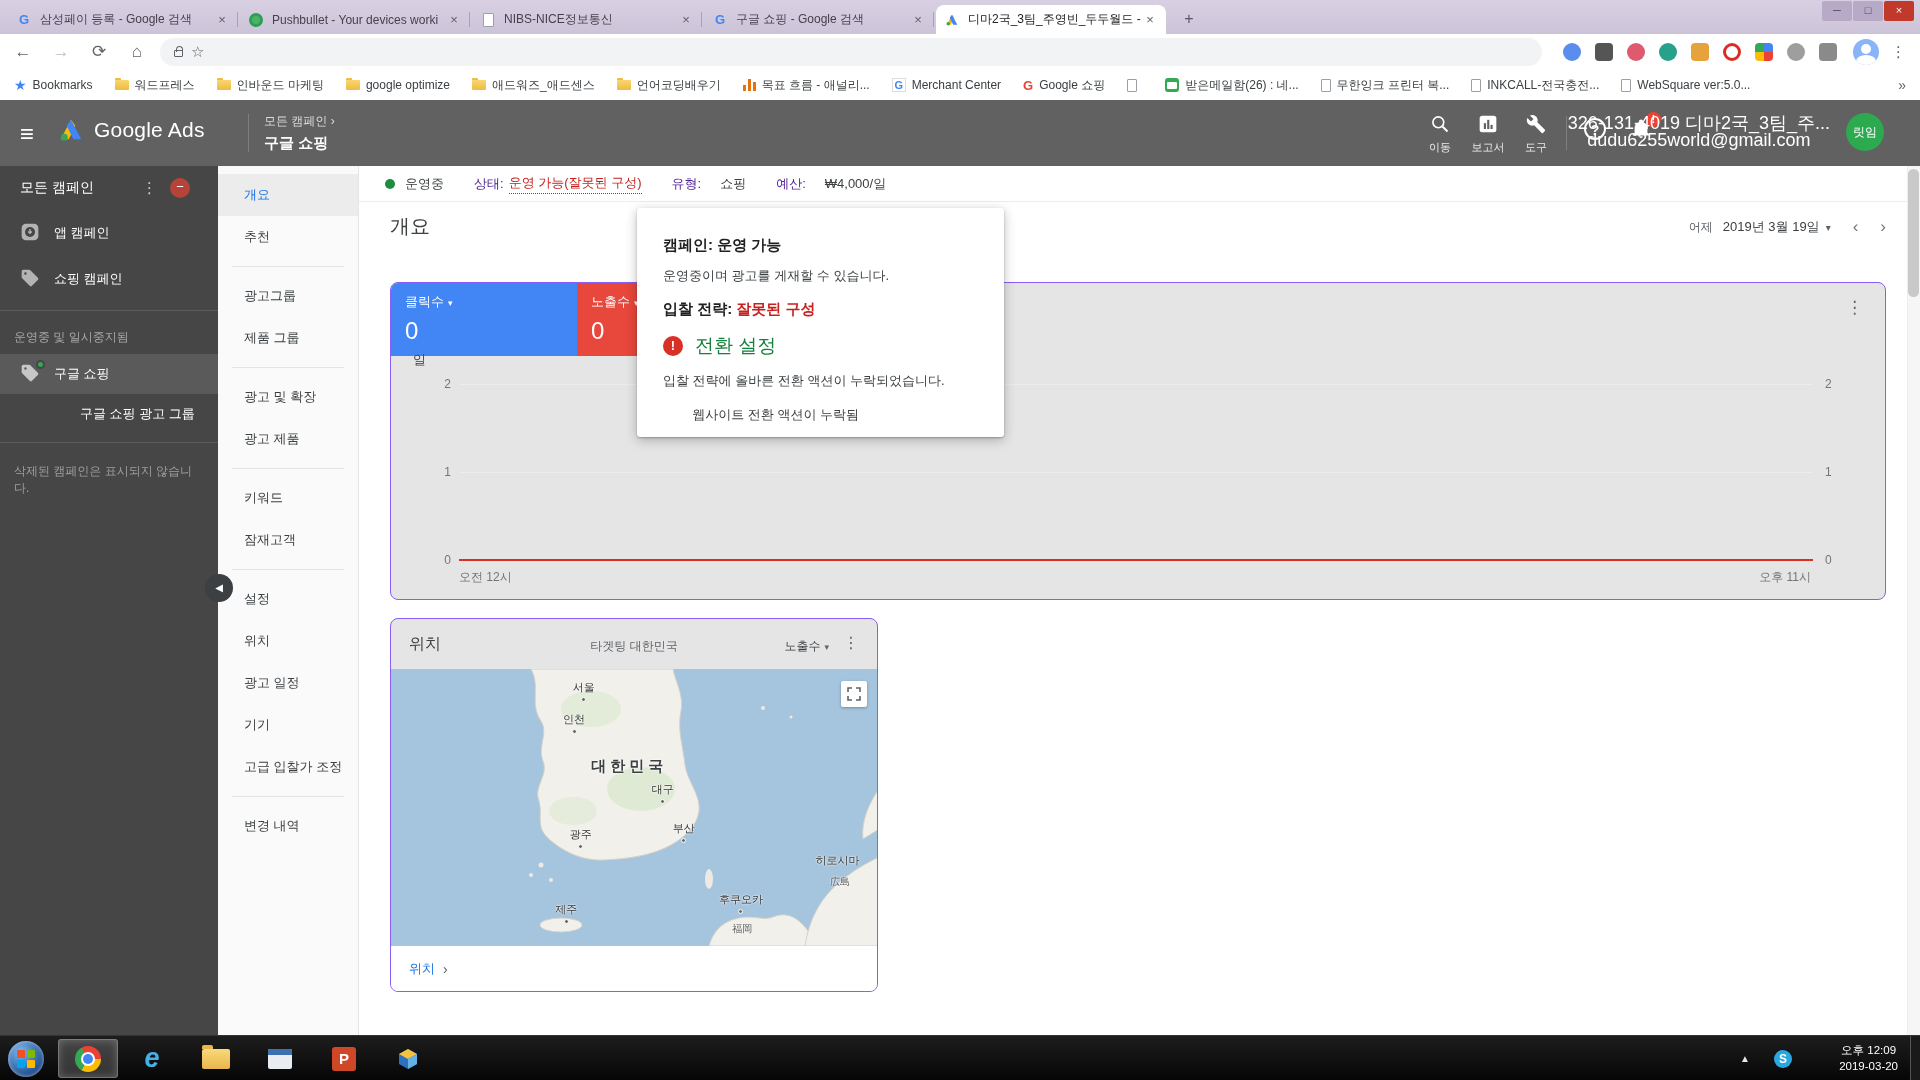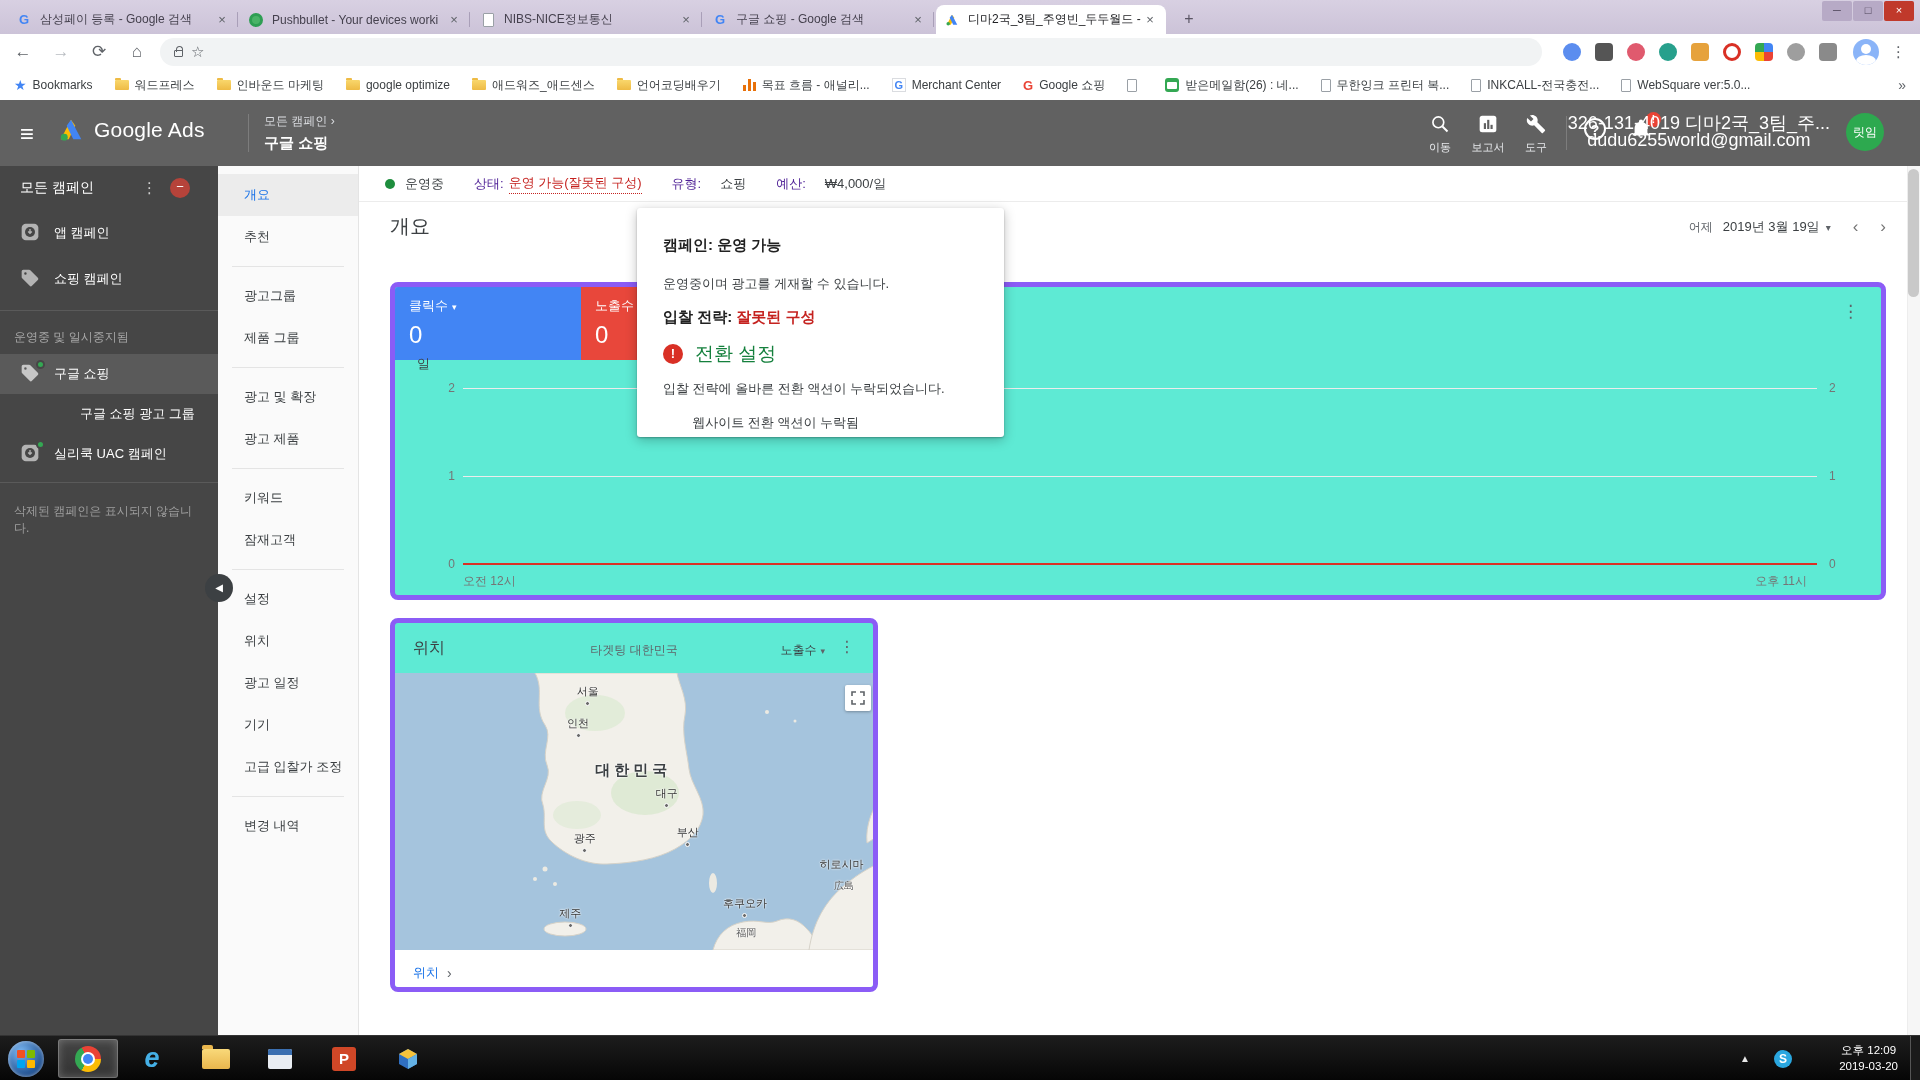--- a/index.html
+++ b/index.html
@@ -93,37 +93,37 @@
   #statusbar{position:absolute;left:0;top:0;width:100%;height:36px;border-bottom:1px solid #ececec;display:flex;align-items:center;font-size:13px}
   #statusbar .dot{width:10px;height:10px;border-radius:50%;background:#1e8e3e;margin:0 10px 0 26px}
   .st-lab{color:#4c1d95;margin-left:30px}
   .st-val{color:#3c4043;margin-left:19px}
   .st-bad{color:#c5221f;margin-left:5px;border-bottom:1px dotted #c5221f;padding-bottom:1px}
   #page-title{position:absolute;left:31px;top:47px;font-size:20px;color:#3c4043}
   #daterange{position:absolute;right:34px;top:51px;display:flex;align-items:center;color:#3c4043;font-size:13px}
   #daterange .preset{color:#5f6368;font-size:12px;margin-right:10px}
   #daterange .caret{color:#5f6368;font-size:10px;margin-left:6px}
   #daterange .chev{color:#757575;font-size:17px;margin-left:22px}
-  .card{position:absolute;background:#5eead4;border:5px solid #8b5cf6;border-radius:8px}
+  .card{position:absolute;background:#e5e5e5;border:1px solid #8b5cf6;border-radius:8px}
   #chart-card{left:31px;top:116px;width:1496px;height:318px;overflow:hidden}
   .metric{position:absolute;top:0;width:186px;height:73px;color:#fff;padding:10px 14px}
   .metric .ml{font-size:13px}
   .metric .ml .c{font-size:9px;margin-left:4px}
   .metric .mv{font-size:24px;margin-top:6px}
   #metric-clicks{left:0;background:#4285f4}
   #metric-impr{left:186px;background:#e8473b}
   .gran{position:absolute;left:22px;top:68px;font-size:13px;color:#3c4043}
   .card-more{position:absolute;right:22px;top:14px;font-size:17px;color:#5f6368}
   .gline{position:absolute;left:68px;width:1354px;height:1px;background:#ececec}
   .zline{position:absolute;left:68px;width:1354px;height:2px;background:#d93025}
   .ytick{position:absolute;width:30px;font-size:12px;color:#757575}
   .xtick{position:absolute;top:286px;font-size:12px;color:#757575}
   
   #popup{position:absolute;left:278px;top:42px;width:367px;height:229px;background:#fff;border-radius:3px;box-shadow:0 1px 2px rgba(0,0,0,.25),0 3px 12px rgba(0,0,0,.25);z-index:40;padding:28px 26px 0 26px;font-size:13px;color:#3c4043}
-  #popup .t1{font-size:15px;font-weight:bold;color:#212121;margin-bottom:20px}
+  #popup .t1{font-size:15px;font-weight:bold;color:#212121;margin-bottom:12px}
   #popup .b1{margin-bottom:15px}
   #popup .t2{font-size:15px;font-weight:bold;color:#212121;margin-bottom:14px}
   #popup .t2 .red{color:#c5221f}
   #popup .convrow{display:flex;align-items:center;margin-bottom:13px}
   #popup .excl{width:20px;height:20px;border-radius:50%;background:#d93025;color:#fff;font-weight:bold;text-align:center;line-height:20px;margin-right:12px;font-size:13px}
   #popup .ct{font-size:19px;color:#15803d}
   #popup .b2{margin-bottom:16px}
   #popup .bullet{padding-left:22px}
   
   #map-card{left:31px;top:452px;width:488px;height:374px;overflow:hidden}
@@ -391,28 +391,20 @@
   <div class="dsb-div"></div>
   <div class="dsb-sec">운영중 및 일시중지됨</div>
   <div class="dsb-item sel">
     <span class="dsb-ic"><svg width="20" height="20" viewBox="0 0 24 24">
           <path d="M21.4 11.6 12.4 2.6A2 2 0 0 0 11 2H4a2 2 0 0 0-2 2v7c0 .5.2 1 .6 1.4l9 9a2 2 0 0 0 2.8 0l7-7a2 2 0 0 0 0-2.8zM6.5 8A1.5 1.5 0 1 1 8 6.5 1.5 1.5 0 0 1 6.5 8z" fill="#c7c7c7"></path>
         </svg><span class="gdot"></span></span>
     <span>구글 쇼핑</span>
   </div>
   <div class="dsb-item dsb-sub">
     <span>구글 쇼핑 광고 그룹</span>
-  </div>
-  <div class="dsb-item">
-    <span class="dsb-ic"><svg width="20" height="20" viewBox="0 0 24 24">
-          <rect x="2" y="2" width="20" height="20" rx="5" fill="#b3b3b3"></rect>
-          <circle cx="12" cy="12" r="6" fill="#464646"></circle>
-          <path d="M12 8.5v5M9.8 11.3 12 13.5l2.2-2.2" stroke="#b3b3b3" stroke-width="1.6" fill="none"></path>
-        </svg><span class="gdot"></span></span>
-    <span>실리쿡 UAC 캠페인</span>
   </div>
   <div class="dsb-div"></div>
   <div class="dsb-note">삭제된 캠페인은 표시되지 않습니다.</div>
 </div>
 
 <div id="menu">
   <div class="m-item sel">개요</div>
   <div class="m-item">추천</div>
   <div class="m-div"></div>
   <div class="m-item">광고그룹</div>

